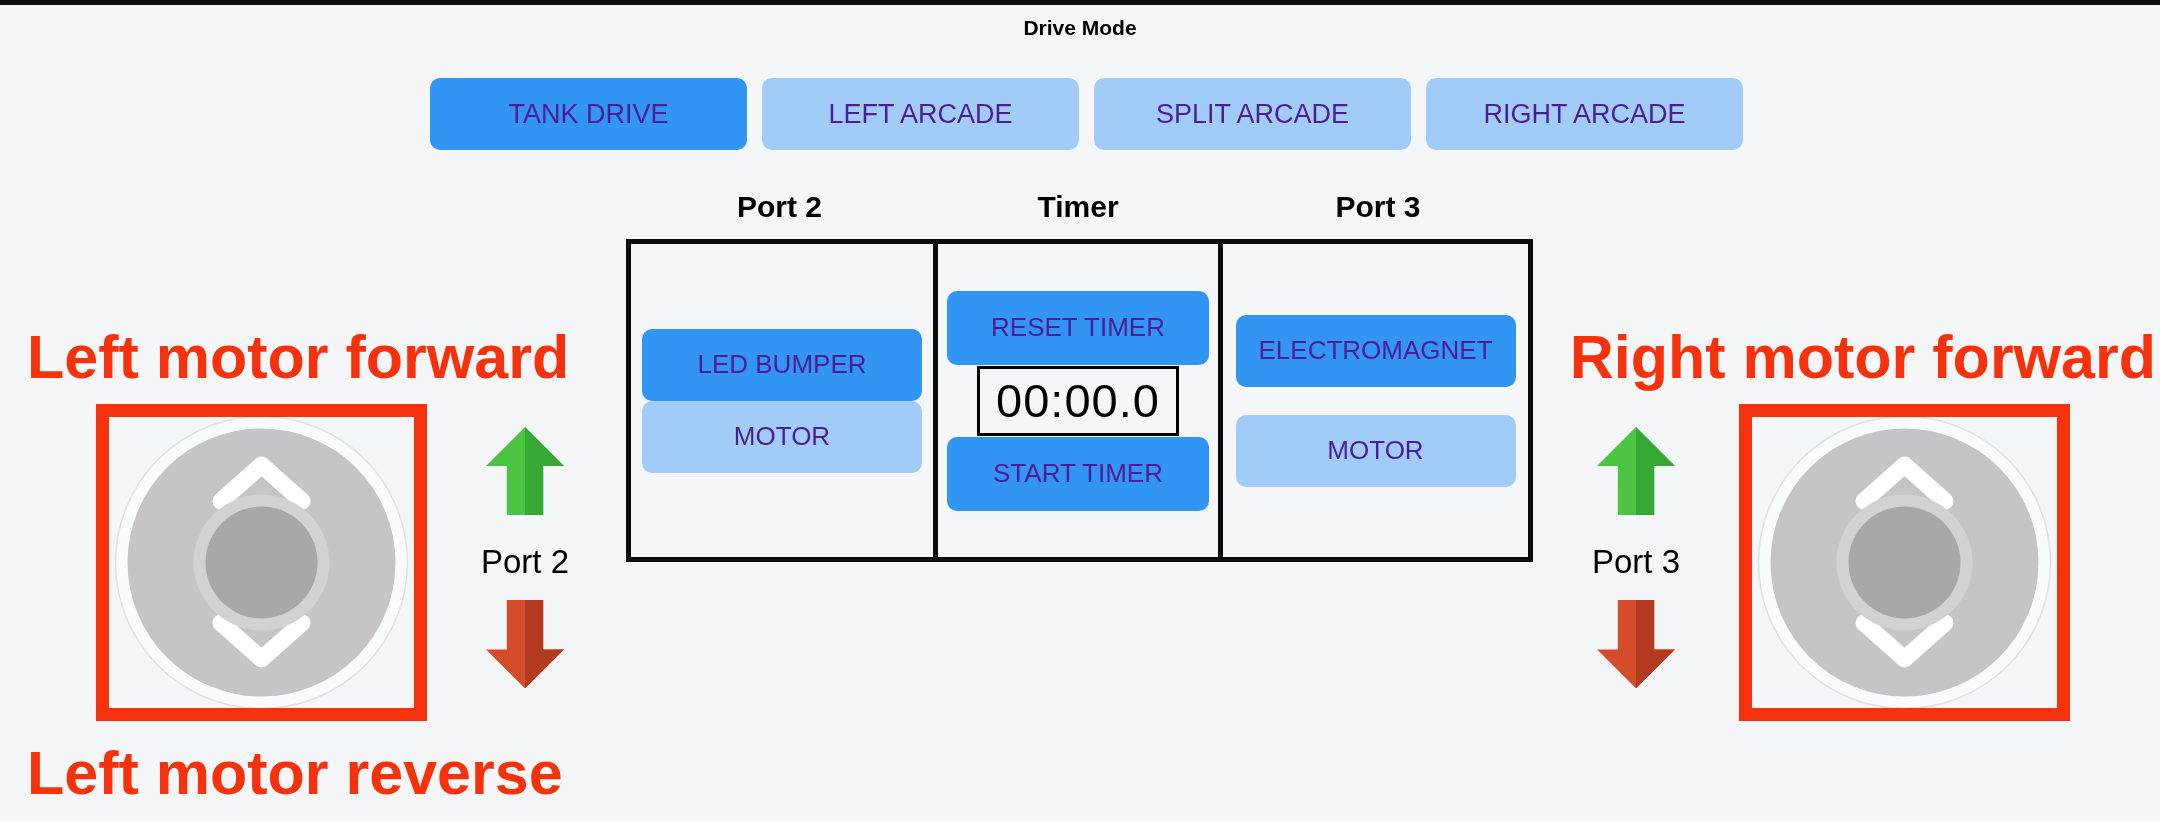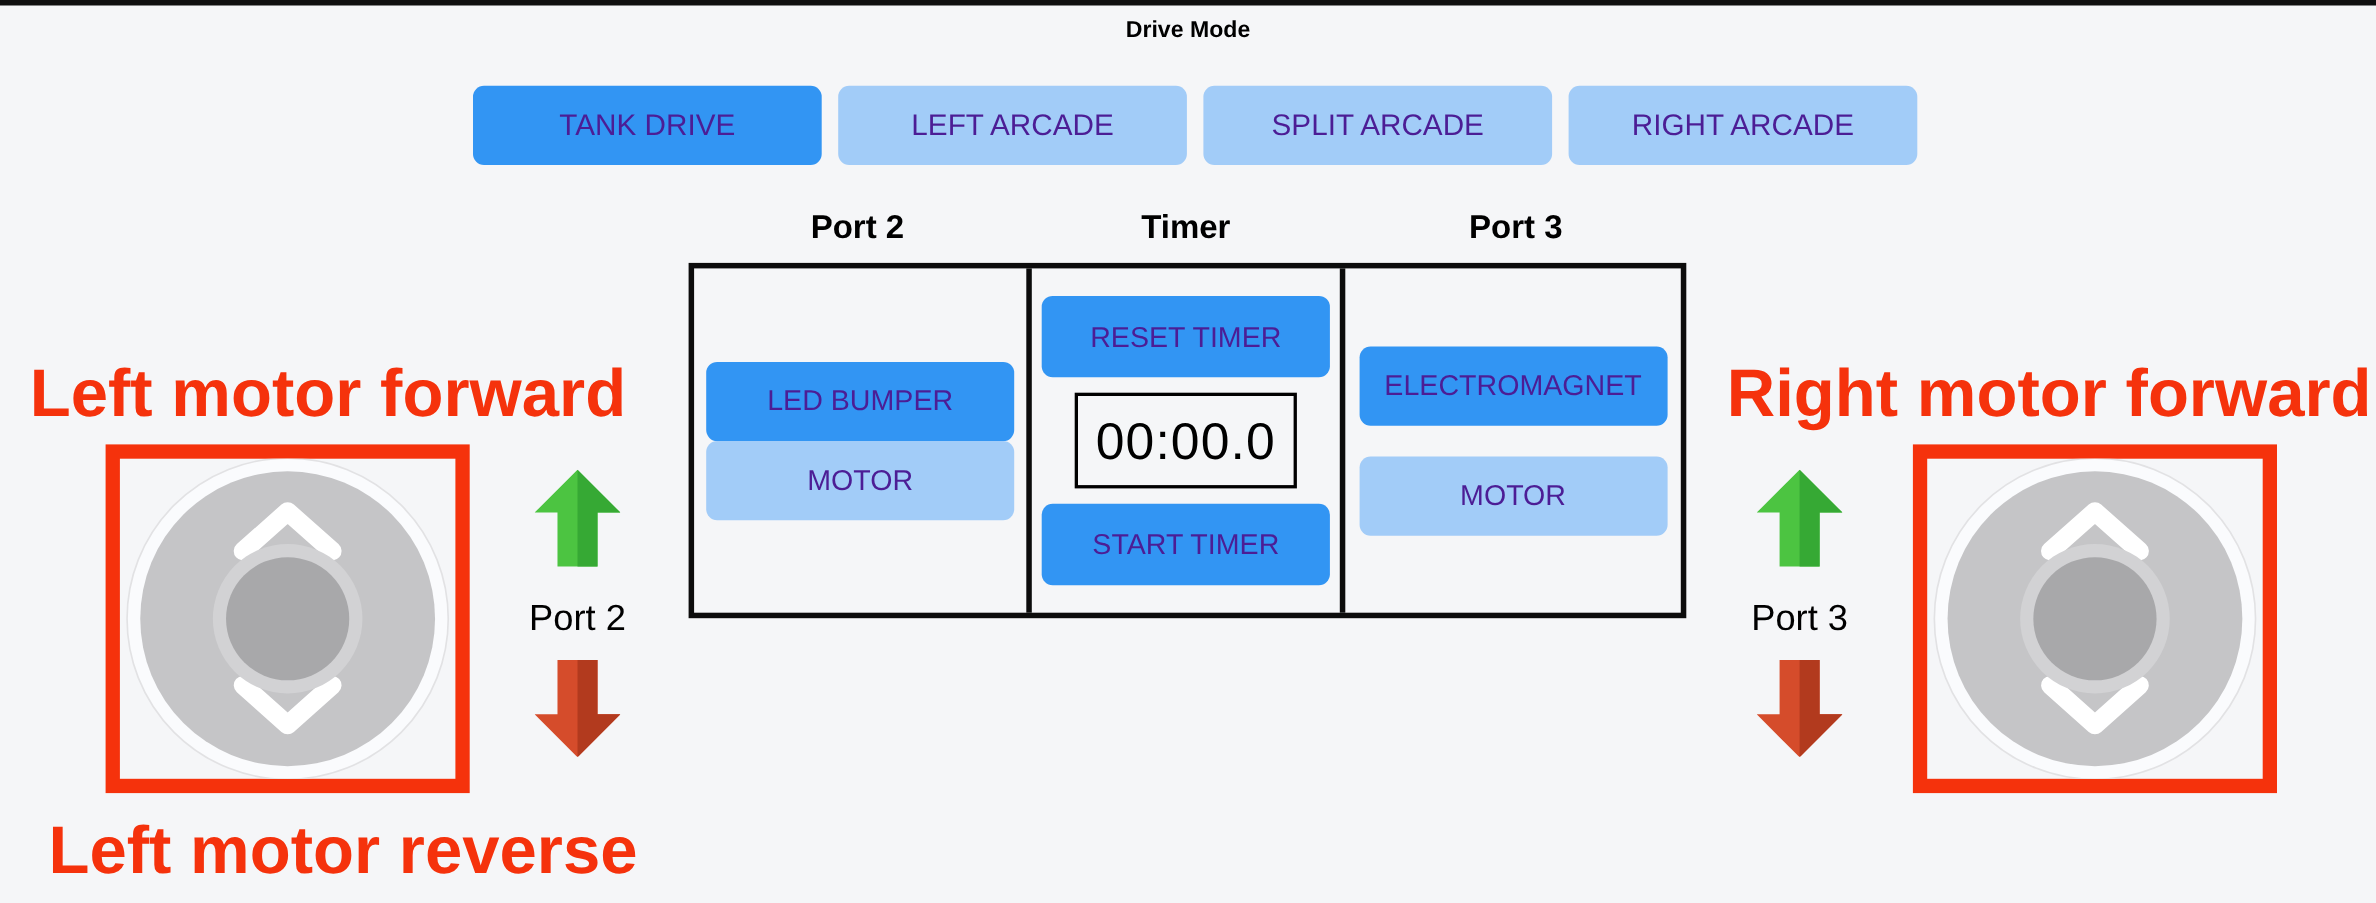--- a/index.html
+++ b/index.html
@@ -39,36 +39,36 @@
   .hdr-port3 { left: 1223px; width: 310px; }
 
   .panel {
     position: absolute; left: 626px; top: 239px; width: 907px; height: 323px;
     border: 5px solid #0c0c0c; display: flex;
   }
   .panel-col {
     display: flex; flex-direction: column; align-items: center; justify-content: center;
   }
   .col-left  { width: 302px; }
-  .col-mid   { width: 290px; gap: 14px; border-left: 5px solid #0c0c0c; border-right: 5px solid #0c0c0c; }
+  .col-mid   { width: 290px; gap: 1px; border-left: 5px solid #0c0c0c; border-right: 5px solid #0c0c0c; }
   .col-right { width: 305px; gap: 28px; }
   .col-left .btn, .col-right .btn { width: 280px; height: 72px; font-size: 26px; }
   .col-mid .btn { width: 262px; height: 74px; font-size: 26px; }
 
   .timer-display {
-    width: 202px; height: 87px; border: 3px solid #000; background: #f5f6f8;
+    width: 202px; height: 70px; border: 3px solid #000; background: #f5f6f8;
     display: flex; align-items: center; justify-content: center;
     font-size: 47px; color: #000; letter-spacing: 1px;
   }
 
   .side-label {
     position: absolute; font-size: 61px; font-weight: bold; color: #f5320c; white-space: nowrap;
   }
   .lbl-lf { left: 27px;  top: 322px; }
-  .lbl-lr { left: 27px;  top: 738px; margin-left: 17px; }
+  .lbl-lr { left: 27px;  top: 738px; }
   .lbl-rf { right: 4px; top: 322px; text-align: right; }
   .lbl-rr { right: 12px; top: 738px; text-align: right; }
 
   .joystick {
     position: absolute; top: 404px; width: 331px; height: 317px;
     border: 13px solid #f5320c; background: #f5f6f8; cursor: pointer;
   }
   .joy-left  { left: 96px; }
   .joy-right { left: 1739px; }
   .joystick svg { display: block; width: 305px; height: 291px; }

